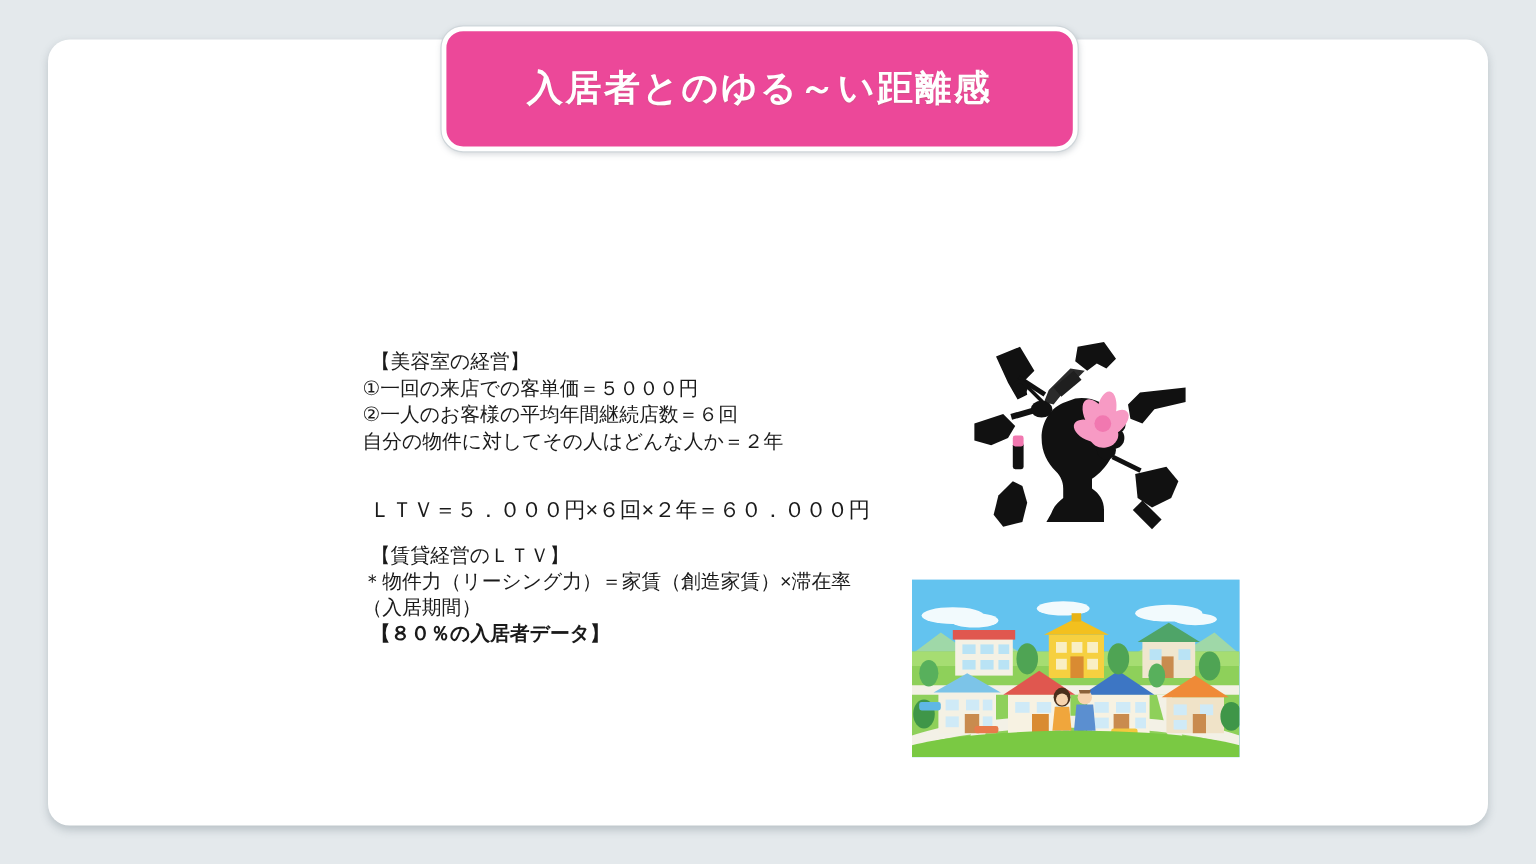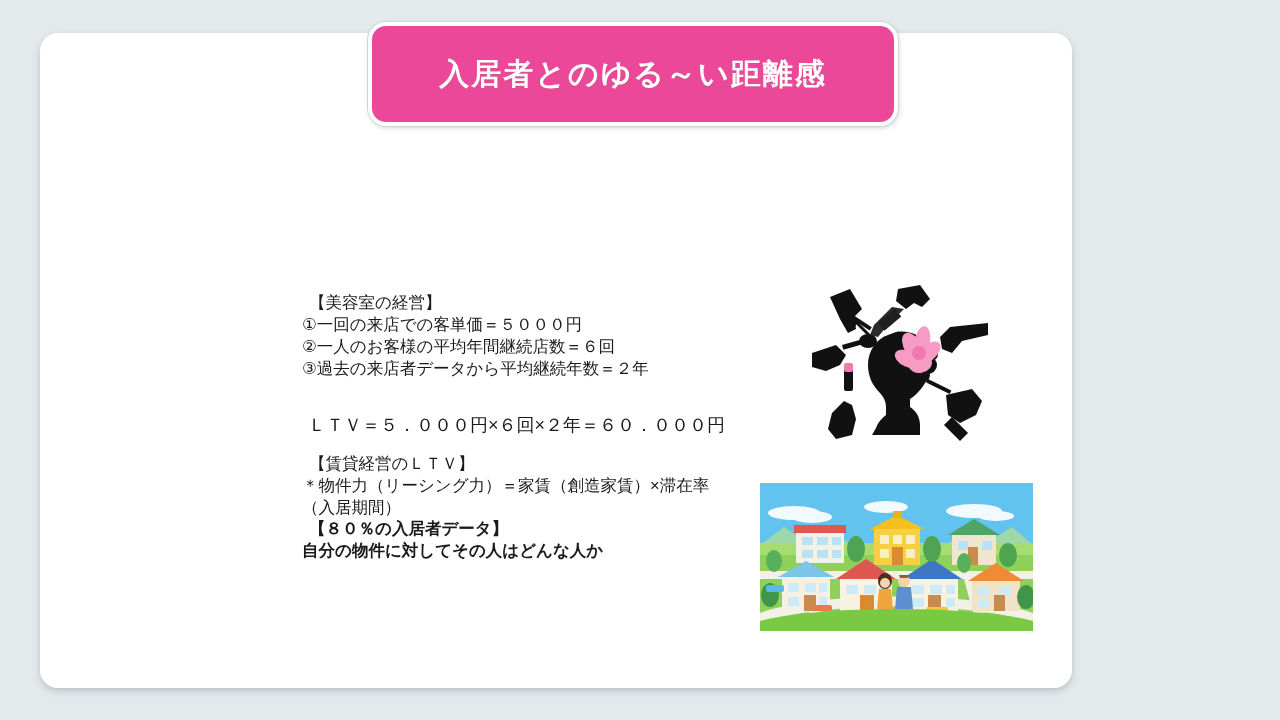--- a/index.html
+++ b/index.html
@@ -13,21 +13,21 @@
     font-family: "Liberation Sans", "DejaVu Sans", sans-serif;
     overflow: hidden;
     position: relative;
   }
 
   
   #slide-card {
     position: absolute;
     left: 40px;
     top: 33px;
-    width: 1032px;
+    width: 1200px;
     height: 655px;
     background: #ffffff;
     border-radius: 18px;
     box-shadow: 0 3px 7px rgba(90,105,115,0.30);
   }
 
   
   #title-banner {
     position: absolute;
     left: 368px;
@@ -124,36 +124,35 @@
 <body>
 
 <div id="slide-card">
 
   <div id="ltv-heading">ＬＴＶ＝ライフタイムバリュー（顧客生涯価値）</div>
 
   <div class="text-block" id="block-salon">
     <span class="line indent">【美容室の経営】</span>
     <span class="line">①一回の来店での客単価＝５０００円</span>
     <span class="line">②一人のお客様の平均年間継続店数＝６回</span>
-    <span class="line">③過去の来店者データから平均継続年数＝２年</span>
+    <span class="line">自分の物件に対してその人はどんな人か＝２年</span>
   </div>
 
   <div class="text-block" id="formula-line">
     <span class="line">ＬＴＶ＝５．０００円×６回×２年＝６０．０００円</span>
   </div>
 
   <div class="text-block" id="block-rental">
     <span class="line indent">【賃貸経営のＬＴＶ】</span>
     <span class="line">＊物件力（リーシング力）＝家賃（創造家賃）×滞在率</span>
     <span class="line">（入居期間）</span>
   </div>
 
   <div class="text-block" id="block-tenants">
     <span class="line indent">【８０％の入居者データ】</span>
-    <span class="line">自分の物件に対してその人はどんな人か</span>
   </div>
 
   <div id="salon-illustration">
     <svg viewBox="0 0 180 160" xmlns="http://www.w3.org/2000/svg" aria-hidden="true">
       <g fill="#111111">
 
         <path d="M78 52 C66 56 58 68 58 82 C58 94 63 103 70 110
                  C74 114 76 119 76 124 L76 132
                  C72 135 68 139 66 145 L62 152 L110 152 L110 142
                  C110 134 106 128 100 124 L100 116

